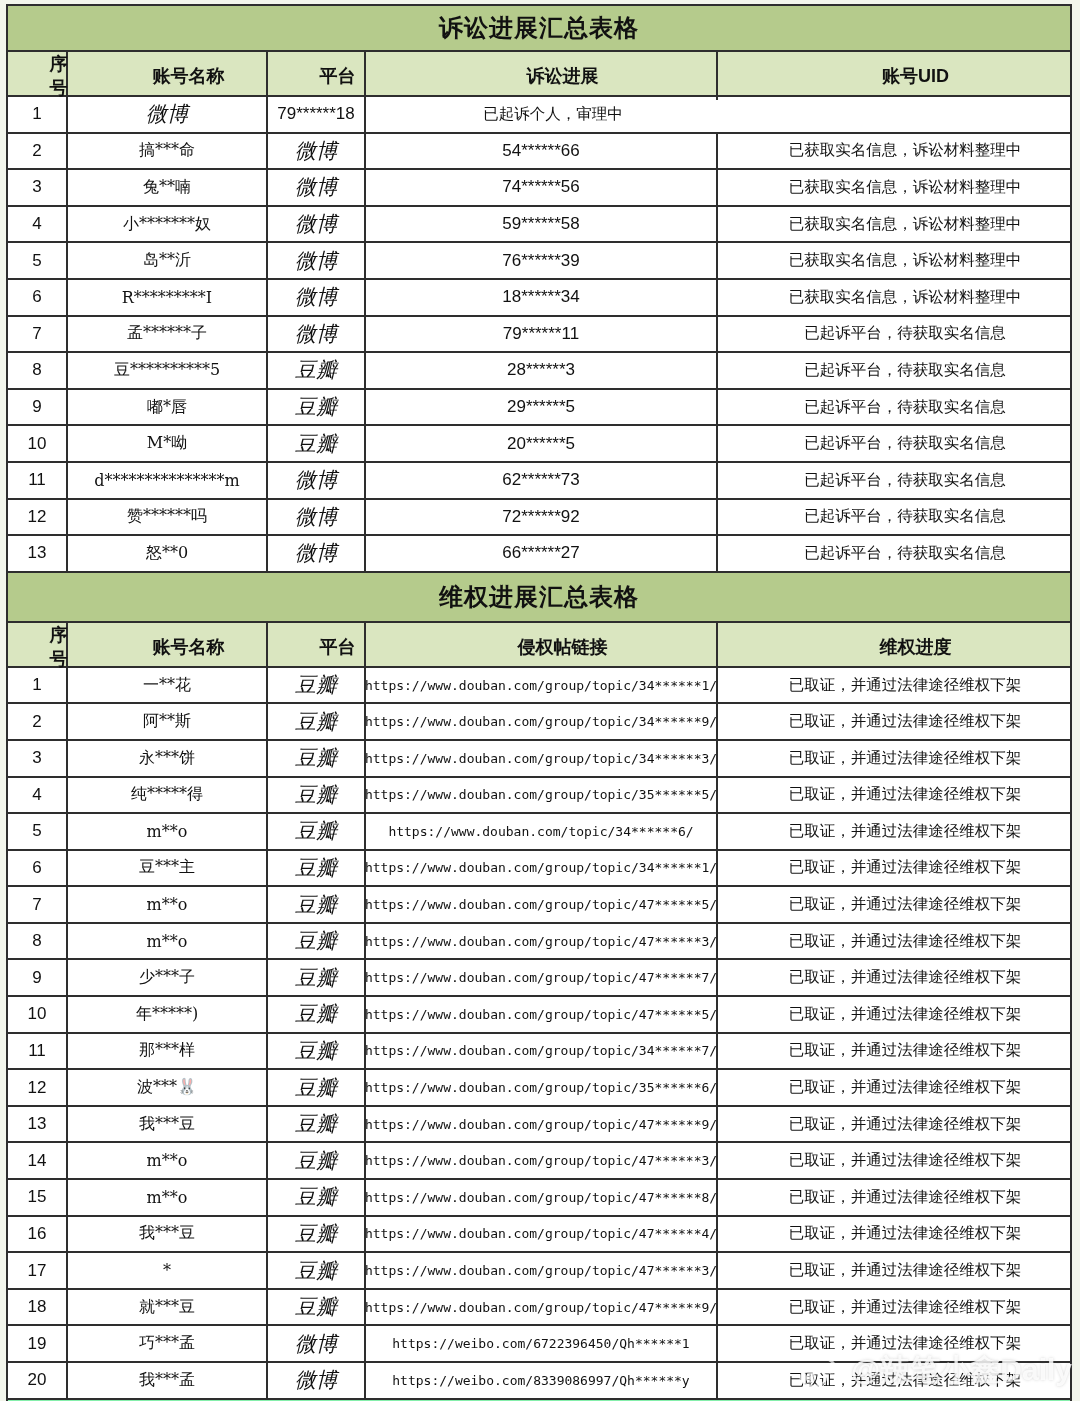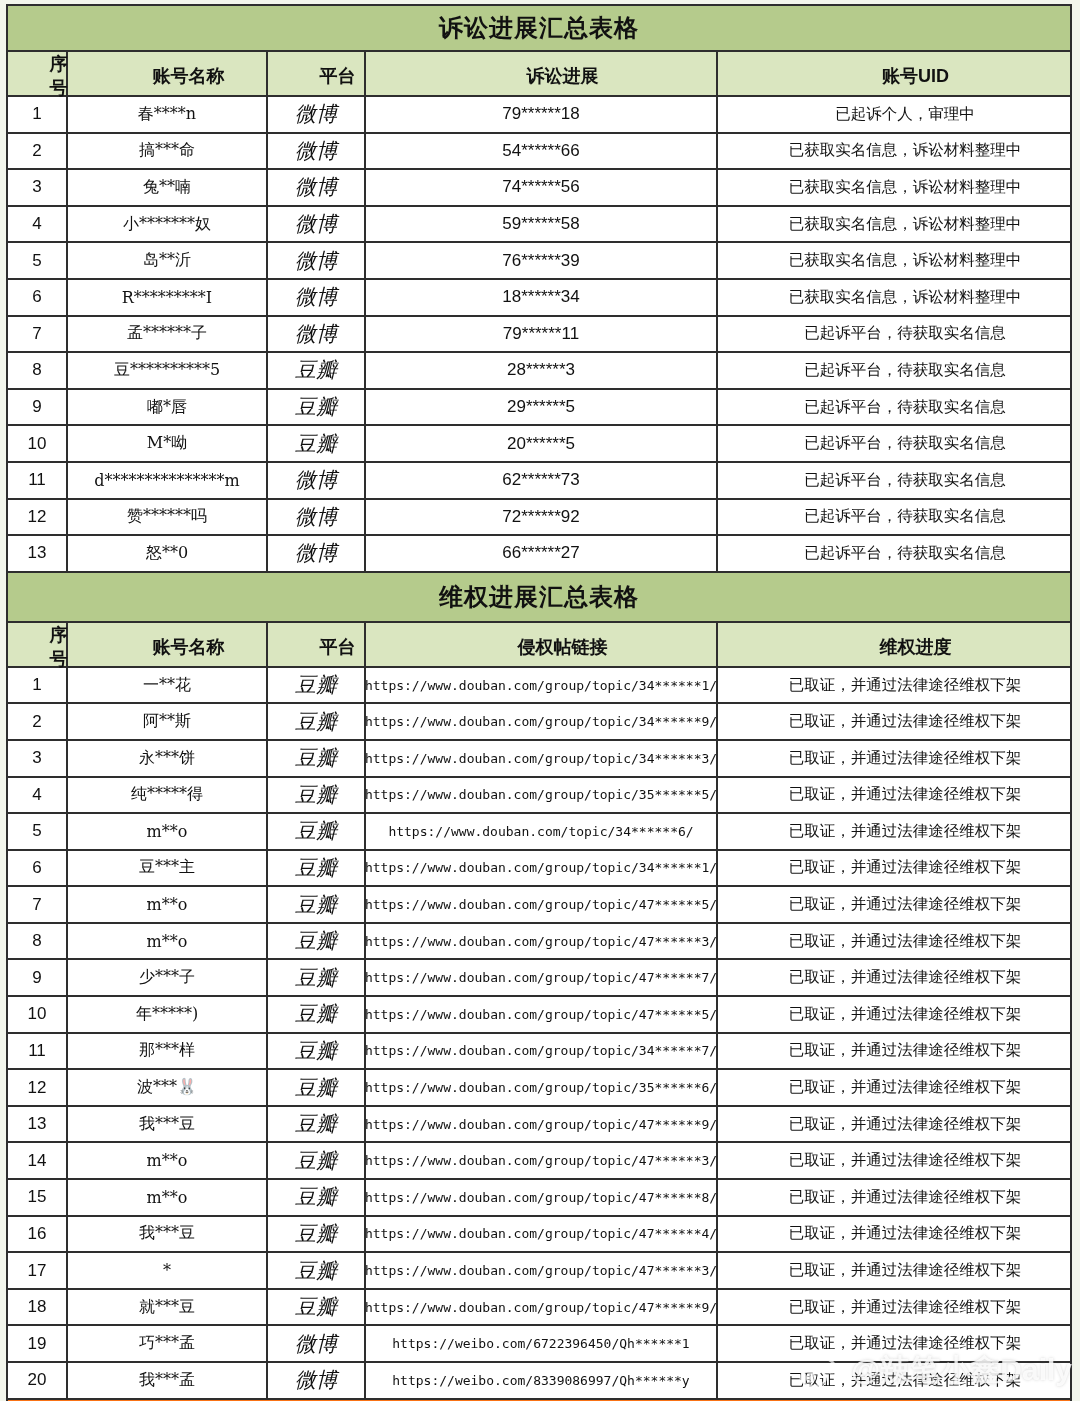--- a/index.html
+++ b/index.html
@@ -5,21 +5,21 @@
   html,body{margin:0;padding:0;}
   body{
     width:1080px;height:1401px;overflow:hidden;position:relative;
     background:#f3f6ec;
     font-family:"Liberation Sans","DejaVu Sans",sans-serif;
     color:#111;
   }
   .sheet{
     position:absolute;left:6px;top:4px;width:1066px;height:1397px;
     box-sizing:border-box;border:2px solid #2e2e2e;border-bottom:none;
-    background:#f97316;overflow:hidden;
+    background:#86efac;overflow:hidden;
   }
   .t-title{
     box-sizing:border-box;height:46px;border-bottom:2px solid #2e2e2e;
     background:#b5cb8c;display:flex;align-items:center;justify-content:center;
     font-size:24px;font-weight:bold;letter-spacing:1px;
   }
   .t-title.second{height:50px;}
   .t-head{
     box-sizing:border-box;height:45px;border-bottom:2px solid #2e2e2e;
     background:#dae6c0;display:grid;grid-template-columns:60px 200px 98px 352px 1fr;
@@ -62,21 +62,20 @@
     <div class="cell">序号</div>
     <div class="cell">账号名称</div>
     <div class="cell">平台</div>
     <div class="cell">诉讼进展</div>
     <div class="cell">账号UID</div>
   </div>
 
   <div class="t1">
       <div class="drow">
         <div class="cell c1">1</div>
-        <div class="cell c2">春****n</div>
         <div class="cell c3">微博</div>
         <div class="cell c4">79******18</div>
         <div class="cell c5">已起诉个人，审理中</div>
       </div>
       <div class="drow">
         <div class="cell c1">2</div>
         <div class="cell c2">搞***命</div>
         <div class="cell c3">微博</div>
         <div class="cell c4">54******66</div>
         <div class="cell c5">已获取实名信息，诉讼材料整理中</div>

